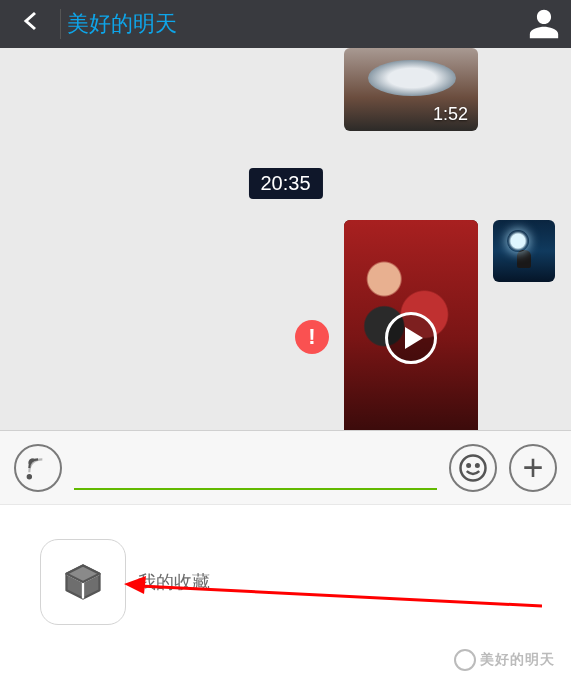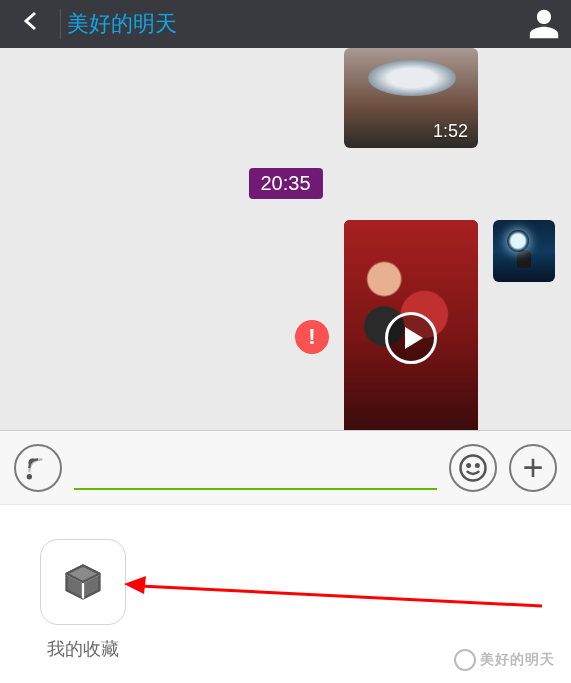--- a/index.html
+++ b/index.html
@@ -6,25 +6,25 @@
     body { width:571px; height:683px; background:#fff; position:relative; overflow:hidden; }
 
     .header { height:48px; background:#393a3f; display:flex; align-items:center; padding:0 10px; position:relative; }
     .back-arrow { color:#fff; font-size:24px; padding:4px 10px; cursor:pointer; }
     .vline { width:1px; height:30px; background:#555; margin:0 6px; }
     .chat-title { color:#0ea5e9; font-size:22px; font-weight:400; flex:1; }
     .person-icon { width:34px; height:34px; fill:#fff; }
 
     .chat-area { height:382px; background:#eaeaea; position:relative; overflow:hidden; }
 
-    .vid-1 { position:absolute; top:0; right:93px; width:134px; height:100px; border-radius:6px; background:linear-gradient(180deg,#a89992 0%,#6b4d3e 60%,#2c2a28 100%); overflow:hidden; }
+    .vid-1 { position:absolute; top:0; right:93px; width:134px; height:83px; border-radius:6px; background:linear-gradient(180deg,#a89992 0%,#6b4d3e 60%,#2c2a28 100%); overflow:hidden; }
     .vid-1::before { content:""; position:absolute; top:12px; left:24px; width:88px; height:36px; border-radius:50%; background:radial-gradient(ellipse at center,#e8ecf0 38%,#8a9aa6 70%); }
     .dur { position:absolute; right:10px; bottom:6px; color:#fff; font-size:18px; text-shadow:0 1px 2px rgba(0,0,0,.6); }
 
-    .ts { position:absolute; top:120px; left:50%; transform:translateX(-50%); background:#701a75; color:#fff; font-size:20px; padding:4px 12px; border-radius:4px; }
+    .ts { position:absolute; top:120px; left:50%; transform:translateX(-50%); background:#0f172a; color:#fff; font-size:20px; padding:4px 12px; border-radius:4px; }
 
     .vid-2 { position:absolute; top:172px; right:93px; width:134px; height:236px; border-radius:6px; overflow:hidden; background:#3a0e0e; }
     .v2bg { position:absolute; inset:0; background:
       radial-gradient(circle at 30% 25%,#e8b090 0 8%,transparent 9%),
       radial-gradient(circle at 30% 45%,#2a2a2a 0 12%,transparent 13%),
       radial-gradient(circle at 60% 40%,#c03030 0 14%,transparent 15%),
       linear-gradient(180deg,#a82020 0%,#7a1515 50%,#2a0808 100%); }
     .play { position:absolute; top:50%; left:50%; width:52px; height:52px; margin:-26px 0 0 -26px; border-radius:50%; background:rgba(0,0,0,.35); border:3px solid #fff; display:flex; align-items:center; justify-content:center; }
     .play::after { content:""; border-left:18px solid #fff; border-top:11px solid transparent; border-bottom:11px solid transparent; margin-left:5px; }
     .err { position:absolute; top:272px; left:295px; width:34px; height:34px; background:#fa5151; border-radius:50%; display:flex; align-items:center; justify-content:center; color:#fff; font-size:22px; font-weight:bold; }
@@ -33,21 +33,21 @@
     .avatar::before { content:""; position:absolute; top:48%; left:50%; width:14px; height:18px; transform:translateX(-50%); background:#1a1818; border-radius:6px 6px 2px 2px; }
     .avatar::after { content:""; position:absolute; top:10px; left:14px; width:22px; height:22px; border-radius:50%; background:radial-gradient(circle,#dff6ff 0 45%,rgba(223,246,255,.2) 60%,transparent 70%); box-shadow:0 0 10px 2px rgba(180,230,255,.6); }
 
     .input-bar { height:74px; border-top:1px solid #d0d0d0; display:flex; align-items:center; padding:0 14px; gap:12px; background:#f7f7f7; }
     .circ-btn { width:48px; height:48px; border:2px solid #7a7a7a; border-radius:50%; display:flex; align-items:center; justify-content:center; cursor:pointer; }
     .txt-line { flex:1; height:2px; background:#62b900; align-self:flex-end; margin-bottom:14px; }
     .smile svg { width:30px; height:30px; }
     .plus-sign { font-size:36px; color:#555; line-height:1; }
 
     .panel { flex:1; background:#fff; border-top:1px solid #e8e8e8; padding:34px 40px; display:flex; gap:84px; position:relative; }
-    .pitem { display:flex; flex-direction:column; align-items:center; gap:12px; cursor:pointer; }
+    .pitem { display:flex; flex-direction:row; align-items:center; gap:12px; cursor:pointer; }
     .pbox { width:86px; height:86px; border:1px solid #d4d4d4; border-radius:18px; display:flex; align-items:center; justify-content:center; background:#fff; }
     .pbox svg { width:44px; height:44px; }
     .plabel { color:#6b6b6b; font-size:18px; }
 
     .arrow { position:absolute; top:574px; left:124px; width:418px; height:36px; pointer-events:none; }
 
     .watermark { position:absolute; bottom:12px; right:16px; color:#bbb; font-size:14px; letter-spacing:1px; font-weight:bold; display:flex; align-items:center; gap:4px; }
     .watermark::before { content:""; width:18px; height:18px; border:2px solid #bbb; border-radius:50%; position:relative; }
   </style>
 </head>

